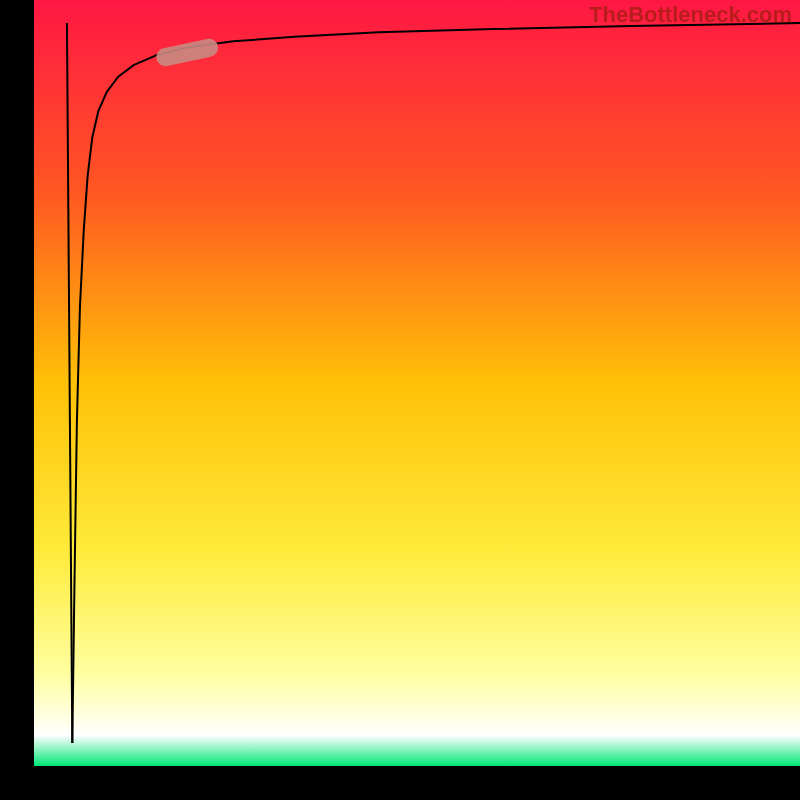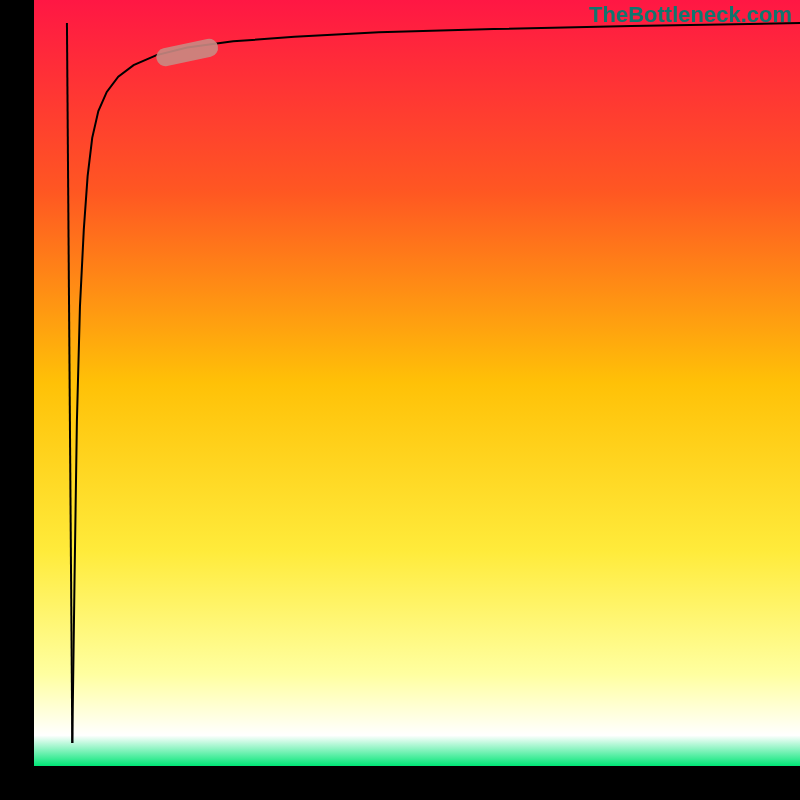--- a/index.html
+++ b/index.html
@@ -10,21 +10,21 @@
     background: #ffffff;
     font-family: Arial, Helvetica, sans-serif;
     position: relative;
   }
   .watermark {
     position: absolute;
     top: 2px;
     right: 8px;
     font-size: 22px;
     font-weight: bold;
-    color: #0f766e;
+    color: #b91c1c;
     z-index: 10;
   }
   .chart-area {
     position: absolute;
     left: 0;
     top: 0;
     width: 800px;
     height: 800px;
   }
 </style>

